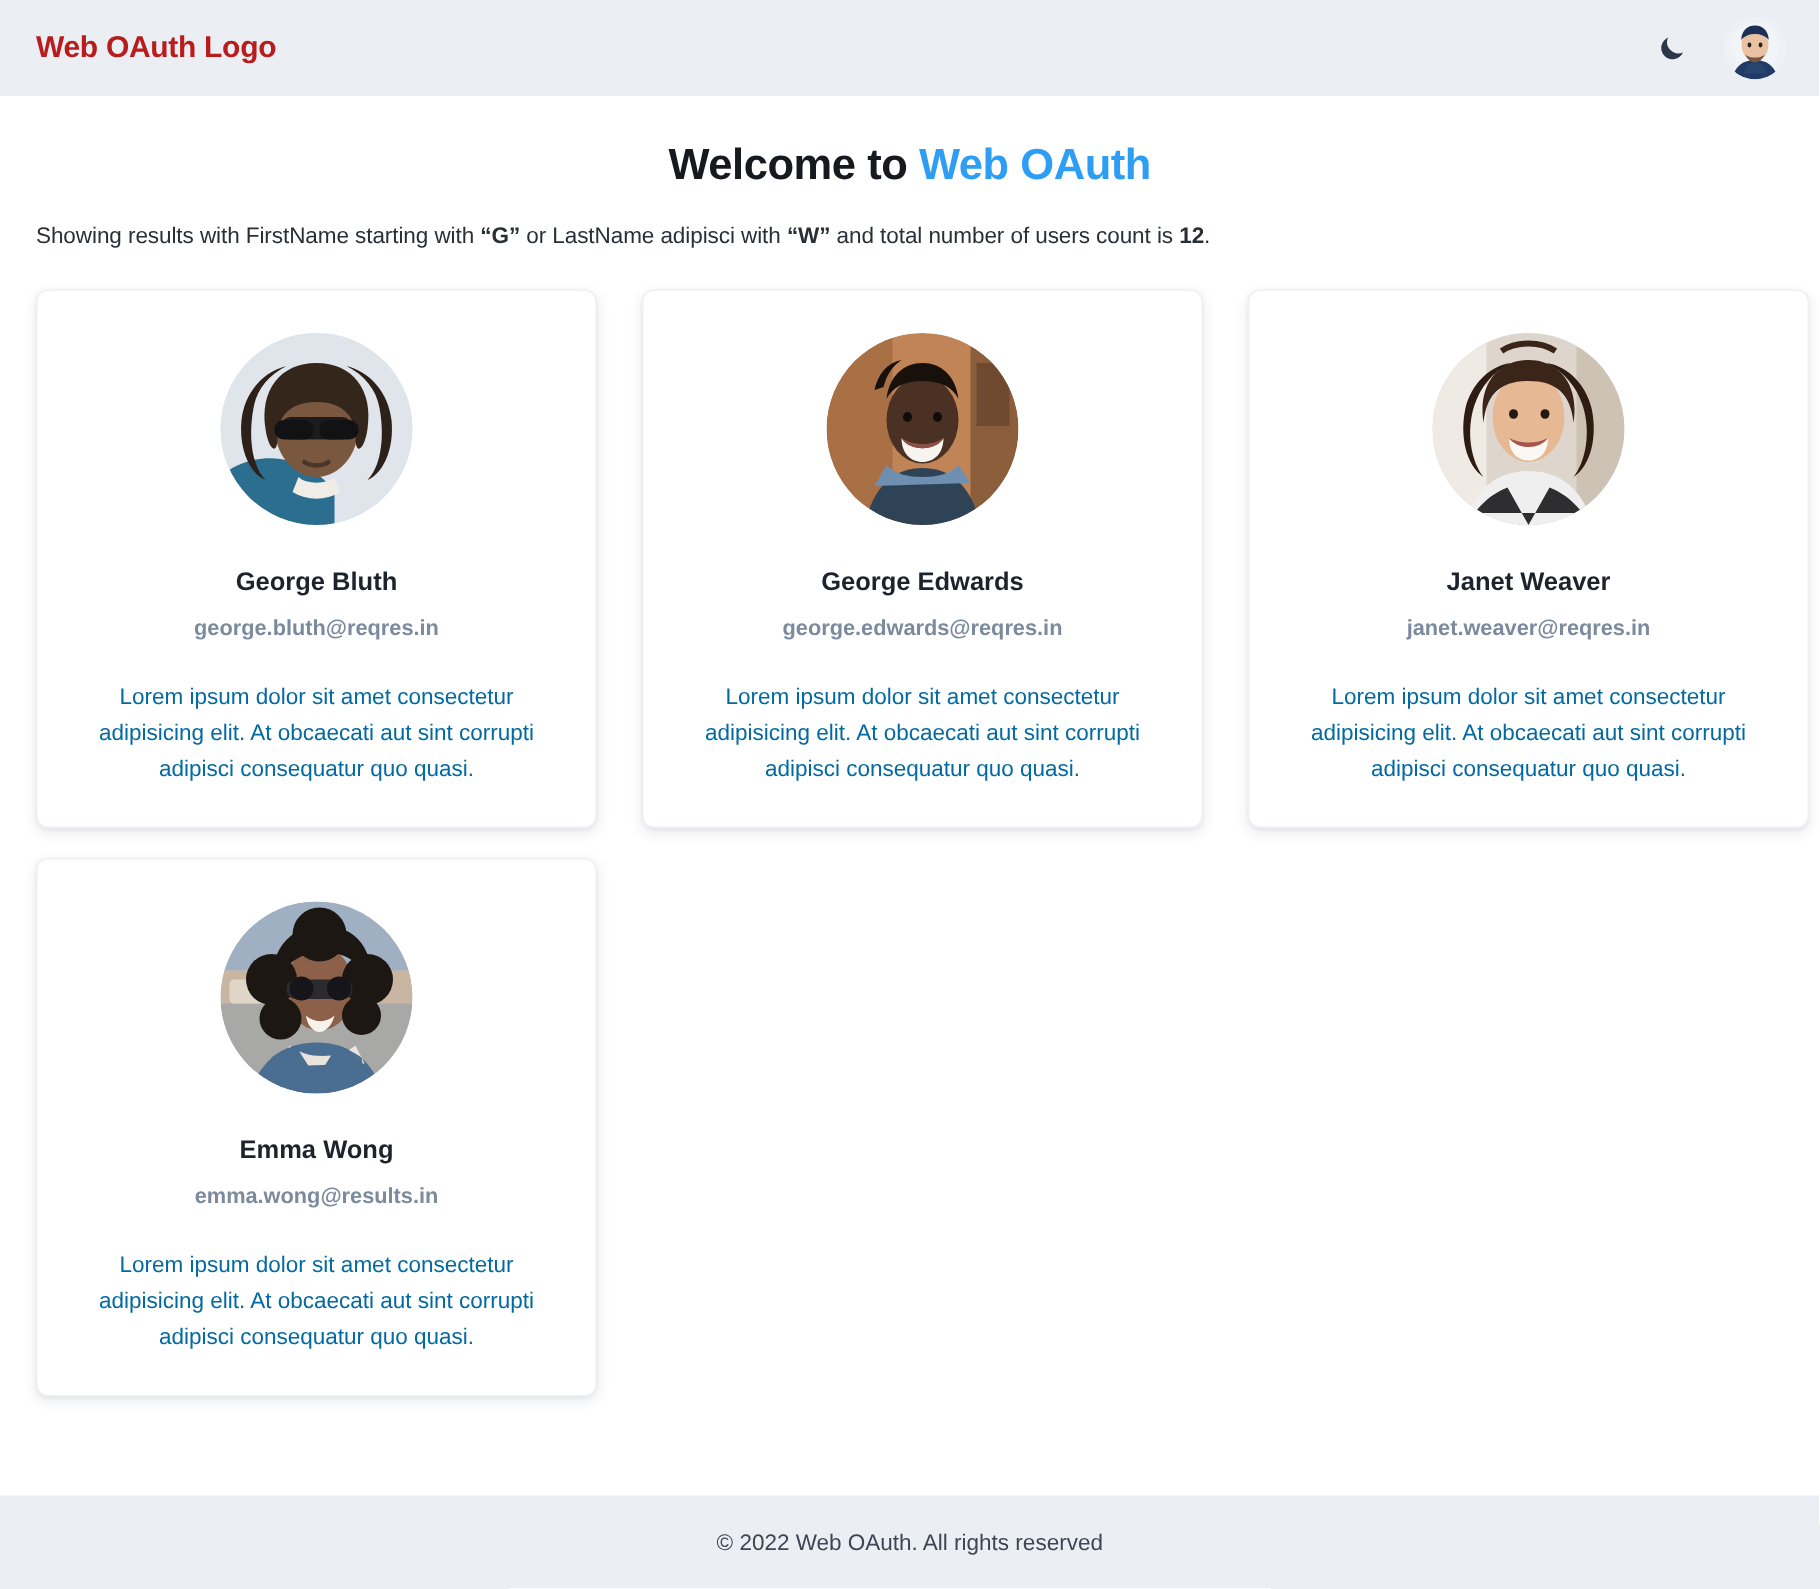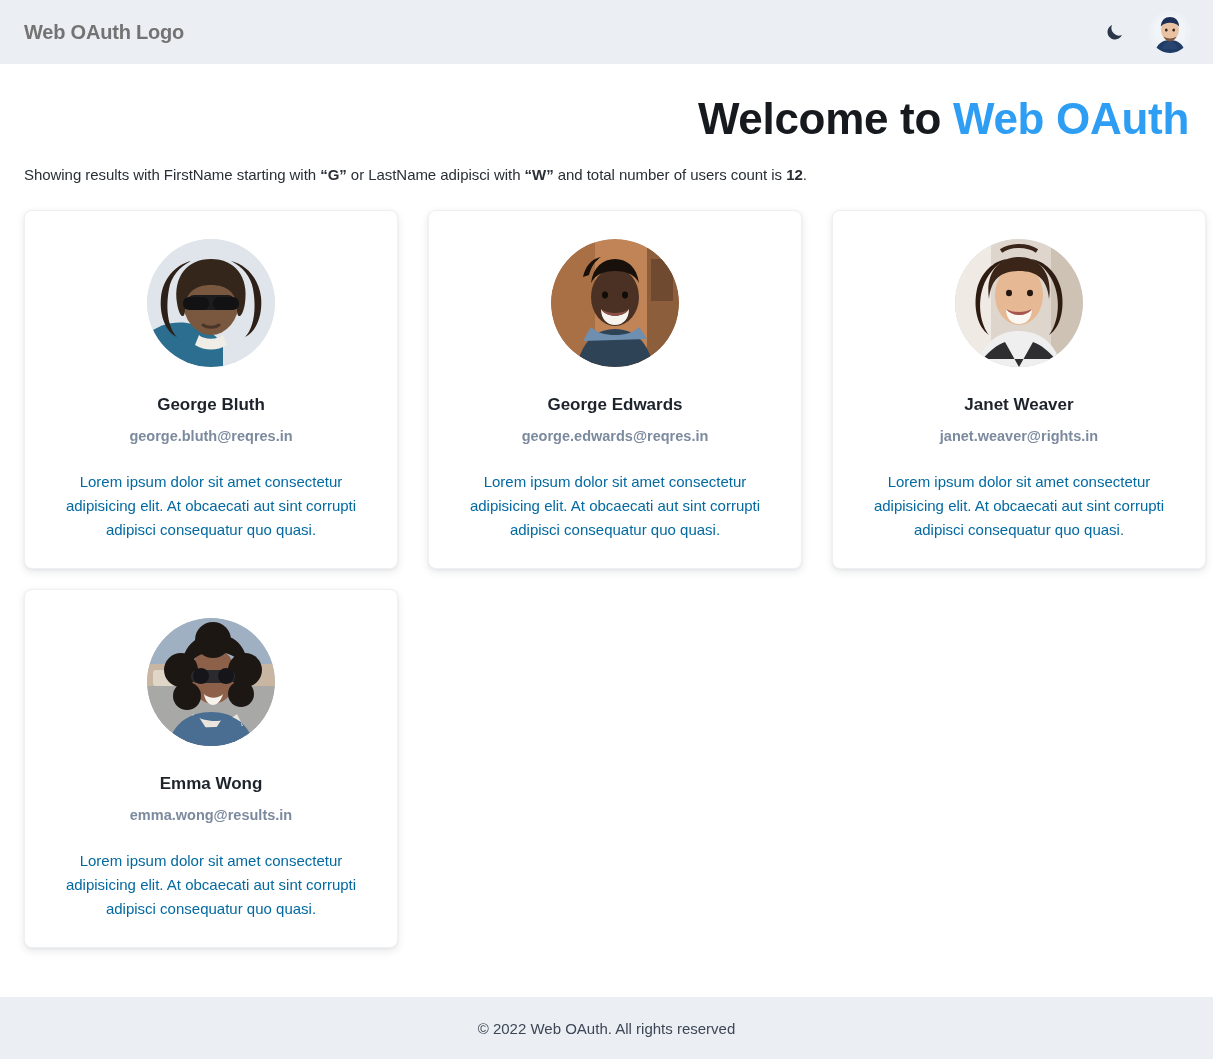--- a/index.html
+++ b/index.html
@@ -28,21 +28,21 @@
     flex: 0 0 64px;
     background: #ebeff3;
     display: flex;
     align-items: center;
     padding: 0 22px 0 24px;
   }
 
   .brand {
     font-size: 20px;
     font-weight: bold;
-    color: #737373;
+    color: #b91c1c;
     letter-spacing: -0.2px;
     margin-right: 26px;
     white-space: nowrap;
   }
 
   .nav-links {
     display: flex;
     align-items: center;
     gap: 6px;
   }
@@ -92,22 +92,22 @@
   }
 
   
   .main {
     flex: 1 1 auto;
     padding: 0 24px;
     position: relative;
   }
 
   .welcome {
-    text-align: right;
-    font-size: 44px;
+    text-align: center;
+    font-size: 29px;
     font-weight: bold;
     color: #16191d;
     margin-top: 30px;
     letter-spacing: -0.3px;
   }
   .welcome .accent { color: #2e9ef4; }
 
   .section-title {
     display: inline-block;
     font-size: 19px;
@@ -319,21 +319,21 @@
               <path d="M100 48c6 18 2 38-6 48 12-8 16-28 12-46-4-16-16-28-30-30 12 6 20 16 24 28z" fill="#2e1b11"></path>
               <ellipse cx="54" cy="54" rx="3" ry="3.2" fill="#241610"></ellipse>
               <ellipse cx="75" cy="54" rx="3" ry="3.2" fill="#241610"></ellipse>
               <path d="M46 12c6-4 12-5 18-5s12 1 18 5" stroke="#3b2418" stroke-width="4" fill="none"></path>
               <path d="M51 70c6 8 20 8 26 0 0 10-6 15-13 15s-13-5-13-15z" fill="#fbf8f4"></path>
               <path d="M51 70c6 8 20 8 26 0-4 2-8 3-13 3s-9-1-13-3z" fill="#a7554f"></path>
             </g>
           </svg>
         </div>
         <div class="card-name">Janet Weaver</div>
-        <div class="card-email">janet.weaver@rights.in</div>
+        <div class="card-email">janet.weaver@reqres.in</div>
         <div class="card-body">Lorem ipsum dolor sit amet consectetur adipisicing elit. At obcaecati aut sint corrupti adipisci consequatur quo quasi.</div>
       </div>
 
       <div class="card">
         <div class="card-avatar">
           <svg viewBox="0 0 128 128" aria-hidden="true">
             <defs>
                 <clipPath id="c4">
                   <circle cx="64" cy="64" r="64"></circle>
                 </clipPath>

